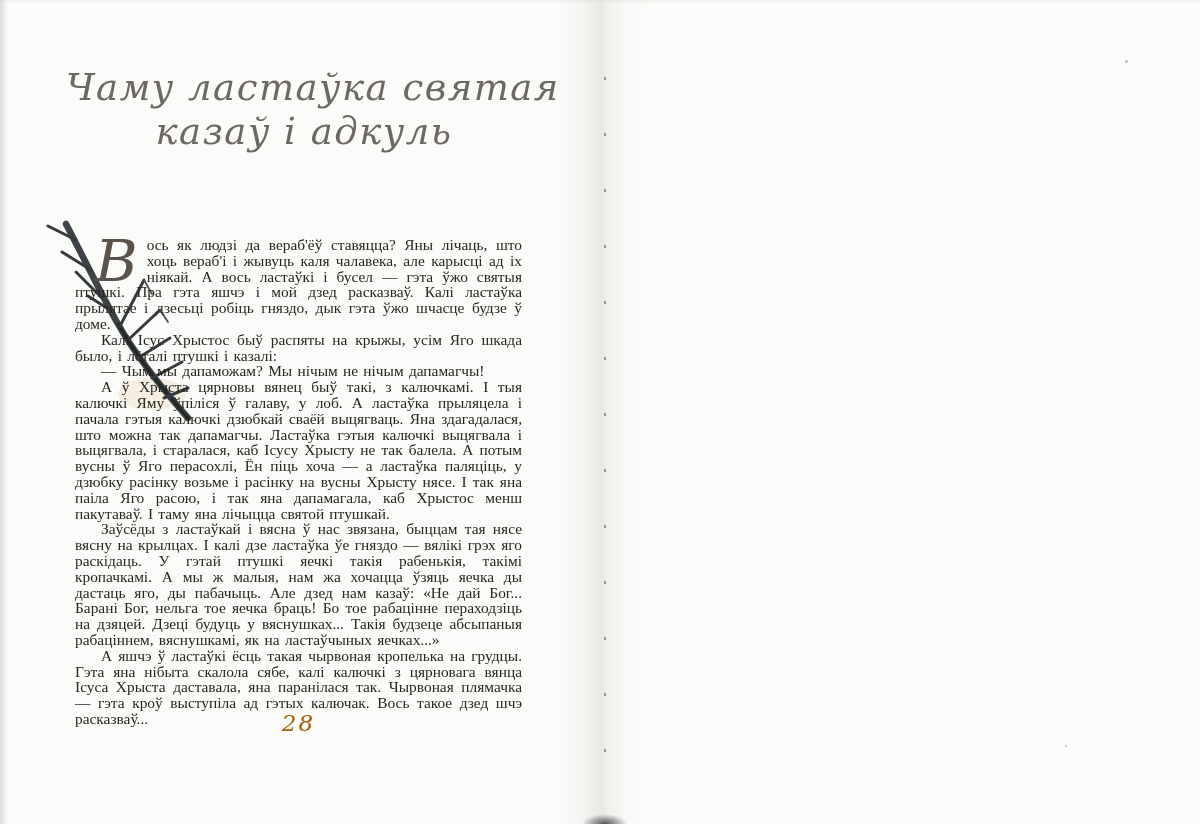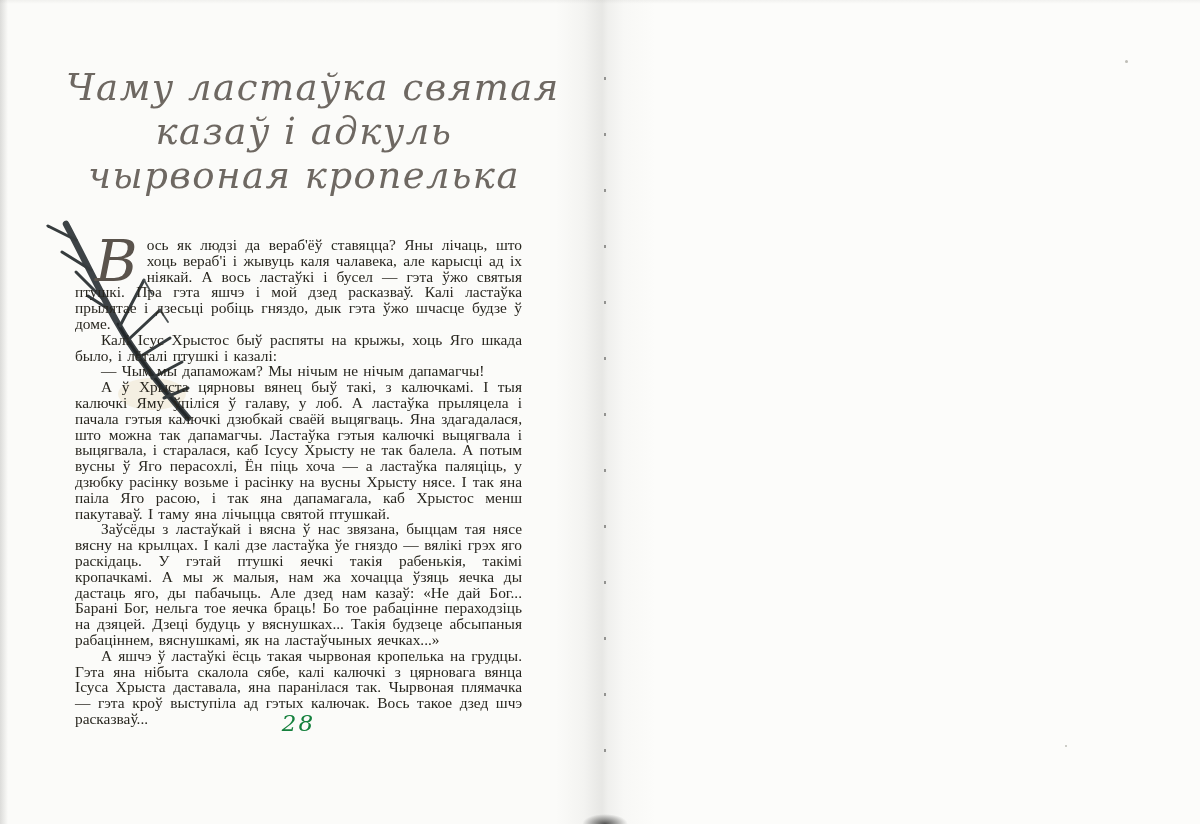--- a/index.html
+++ b/index.html
@@ -42,21 +42,21 @@
   .dropcap{
     float:left;font-style:italic;font-weight:normal;
     font-family:"DejaVu Serif","Liberation Serif",serif;
     font-size:58px;line-height:46px;height:46px;
     padding:1px 9px 0 20px;color:#5a534c;
   }
 
   
   .pagenum{
     position:absolute;top:710px;left:75px;width:447px;text-align:center;
-    font-style:italic;font-size:23px;letter-spacing:2px;color:#15803d;
+    font-style:italic;font-size:23px;letter-spacing:2px;color:#a16207;
     font-family:"DejaVu Serif","Liberation Serif",serif;
   }
 
   
   .branch{position:absolute;left:36px;top:210px;width:158px;height:212px;}
 
   
   .gutter{
     position:absolute;left:556px;top:0;width:100px;height:824px;z-index:4;
     background:linear-gradient(90deg,
@@ -83,21 +83,20 @@
 </head>
 <body>
 
 <div class="spread">
 
   <div class="page left">
 
     <h1 class="title">
       <span class="tl">Чаму ластаўка святая</span>
       <span class="tl">казаў і адкуль</span>
-      <span class="tl">чырвоная кропелька</span>
     </h1>
 
     <svg class="branch" viewBox="0 0 158 212" aria-hidden="true">
       <ellipse cx="116" cy="184" rx="34" ry="16" fill="#efe6cf" opacity="0.55"></ellipse>
       <path d="M152,208 C124,176 100,146 82,114 C66,86 50,52 30,14" fill="none" stroke="#3d4346" stroke-width="6.5" stroke-linecap="round"></path>
       <path d="M152,208 C124,176 100,146 82,114" fill="none" stroke="#23282a" stroke-width="3" stroke-linecap="round"></path>
       <g stroke="#363c3e" stroke-width="3" stroke-linecap="round" fill="none">
         <path d="M84,116 L108,70"></path>
         <path d="M92,130 L124,100"></path>
         <path d="M102,148 L134,128"></path>
@@ -109,21 +108,21 @@
         <path d="M74,100 L52,86"></path>
       </g>
       <g stroke="#4b5254" stroke-width="1.8" stroke-linecap="round" fill="none">
         <path d="M108,70 L116,84"></path>
         <path d="M124,100 L132,112"></path>
       </g>
     </svg>
 
     <div class="body">
       <p><span class="dropcap">В</span><span>ось як людзі да вераб'ёў ставяцца? Яны лічаць, што хоць вераб'і і жывуць каля чалавека, але карысці ад іх ніякай. А вось ластаўкі і бусел — гэта ўжо святыя птушкі. Пра гэта яшчэ і мой дзед расказваў. Калі ластаўка прылятае і дзесьці робіць гняздо, дык гэта ўжо шчасце будзе ў доме.</span></p>
-      <p class="indent">Калі Ісус Хрыстос быў распяты на крыжы, хоць Яго шкада было, і лёталі птушкі і казалі:</p>
+      <p class="indent">Калі Ісус Хрыстос быў распяты на крыжы, усім Яго шкада было, і лёталі птушкі і казалі:</p>
       <p class="indent">— Чым мы дапаможам? Мы нічым не нічым дапамагчы!</p>
       <p class="indent">А ў Хрыста цярновы вянец быў такі, з калючкамі. І тыя калючкі Яму ўпіліся ў галаву, у лоб. А ластаўка прыляцела і пачала гэтыя калючкі дзюбкай сваёй выцягваць. Яна здагадалася, што можна так дапамагчы. Ластаўка гэтыя калючкі выцягвала і выцягвала, і старалася, каб Ісусу Хрысту не так балела. А потым вусны ў Яго перасохлі, Ён піць хоча — а ластаўка паляціць, у дзюбку расінку возьме і расінку на вусны Хрысту нясе. І так яна паіла Яго расою, і так яна дапамагала, каб Хрыстос менш пакутаваў. І таму яна лічыцца святой птушкай.</p>
       <p class="indent">Заўсёды з ластаўкай і вясна ў нас звязана, быццам тая нясе вясну на крылцах. І калі дзе ластаўка ўе гняздо — вялікі грэх яго раскідаць. У гэтай птушкі яечкі такія рабенькія, такімі кропачкамі. А мы ж малыя, нам жа хочацца ўзяць яечка ды дастаць яго, ды пабачыць. Але дзед нам казаў: «Не дай Бог... Барані Бог, нельга тое яечка браць! Бо тое рабацінне пераходзіць на дзяцей. Дзеці будуць у вяснушках... Такія будзеце абсыпаныя рабаціннем, вяснушкамі, як на ластаўчыных яечках...»</p>
       <p class="indent">А яшчэ ў ластаўкі ёсць такая чырвоная кропелька на грудцы. Гэта яна нібыта скалола сябе, калі калючкі з цярновага вянца Ісуса Хрыста даставала, яна паранілася так. Чырвоная плямачка — гэта кроў выступіла ад гэтых калючак. Вось такое дзед шчэ расказваў...</p>
     </div>
 
     <div class="pagenum">28</div>
   </div>
 
   <div class="gutter">

